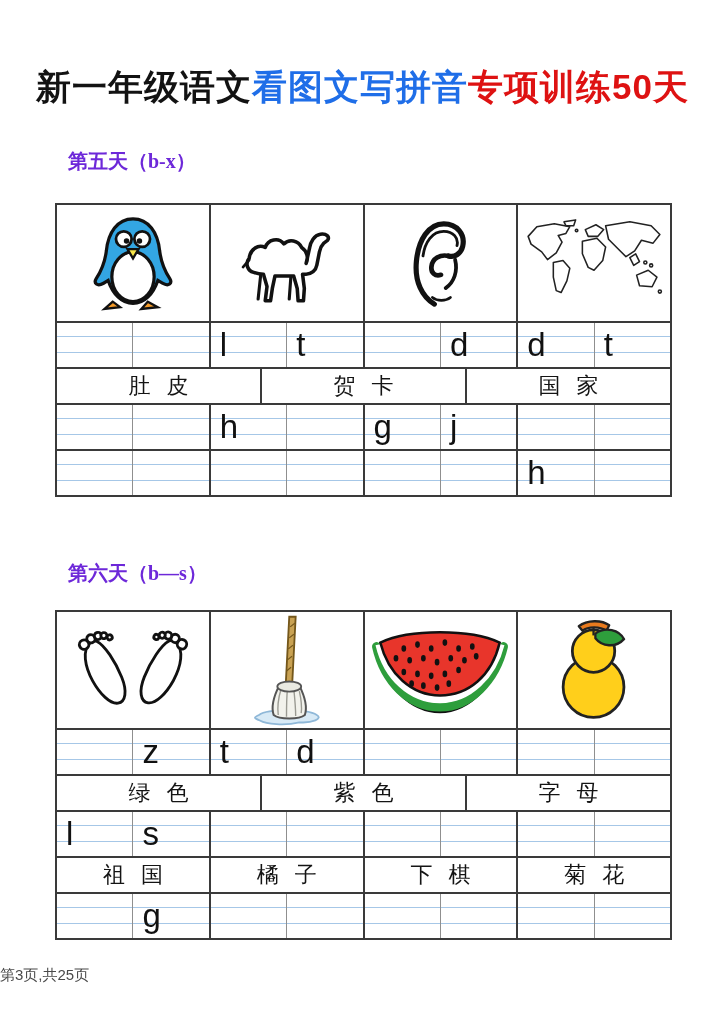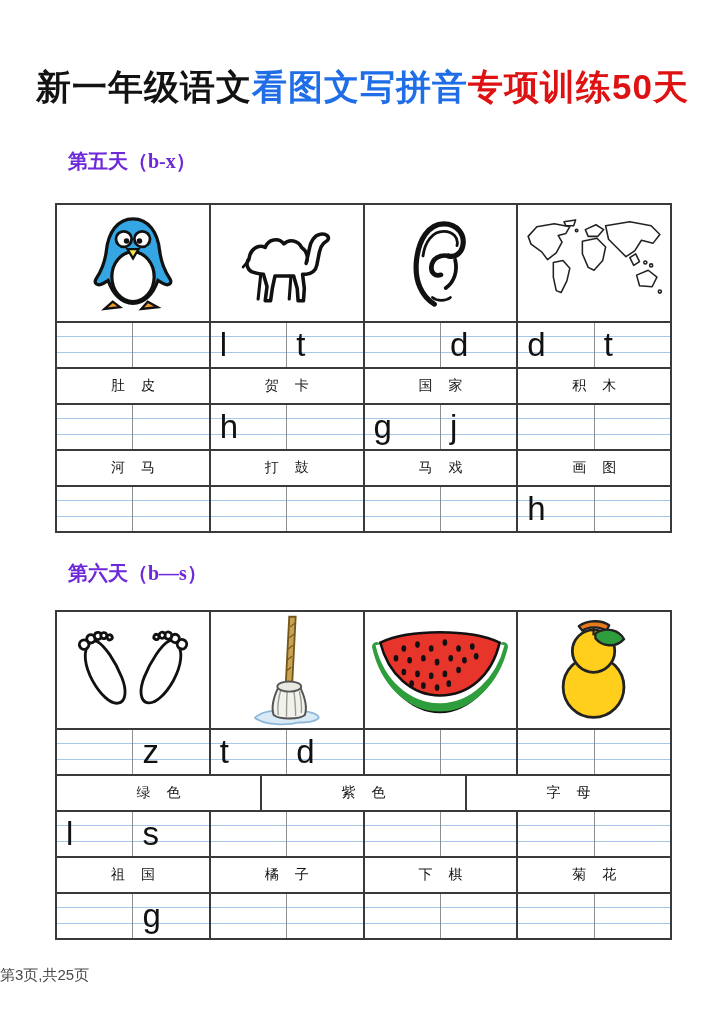--- a/index.html
+++ b/index.html
@@ -34,21 +34,21 @@
     background-position:0 13px,0 29px;
     background-repeat:no-repeat,no-repeat;}
   .half-cell{flex:1 1 0;position:relative;}
   .cb{border-left:2px solid #3a3a3a;}
   .hb{border-left:1px solid #8f8f8f;}
   .letter{position:absolute;left:9px;top:50%;transform:translateY(-52%);
           font-size:33px;line-height:1;color:#111;font-family:"Liberation Sans",sans-serif;}
 
   .word-row{height:36px;}
   .word-cell{flex:1 1 0;display:flex;align-items:center;justify-content:center;}
-  .word{font-size:14px;color:#141414;letter-spacing:16px;margin-right:-16px;
+  .word{font-size:22px;color:#141414;letter-spacing:16px;margin-right:-16px;
         font-family:"Liberation Serif",serif;white-space:nowrap;}
 
   .footer{position:absolute;top:966px;left:0;width:725px;text-align:left;
           font-size:15px;color:#4a4a4a;}
 </style>
 </head>
 <body>
 
 <div class="page">
 
@@ -135,53 +135,36 @@
       <div class="row word-row">
         <div class="word-cell">
           <span class="word">肚皮</span>
         </div>
         <div class="word-cell cb">
           <span class="word">贺卡</span>
         </div>
         <div class="word-cell cb">
           <span class="word">国家</span>
         </div>
-        <div class="word-cell cb">
-          <span class="word">积木</span>
-        </div>
       </div>
       <div class="row pinyin-row">
         <div class="half-cell"></div>
         <div class="half-cell hb"></div>
         <div class="half-cell cb">
           <span class="letter">h</span>
         </div>
         <div class="half-cell hb"></div>
         <div class="half-cell cb">
           <span class="letter">g</span>
         </div>
         <div class="half-cell hb">
           <span class="letter">j</span>
         </div>
         <div class="half-cell cb"></div>
         <div class="half-cell hb"></div>
-      </div>
-      <div class="row word-row">
-        <div class="word-cell">
-          <span class="word">河马</span>
-        </div>
-        <div class="word-cell cb">
-          <span class="word">打鼓</span>
-        </div>
-        <div class="word-cell cb">
-          <span class="word">马戏</span>
-        </div>
-        <div class="word-cell cb">
-          <span class="word">画图</span>
-        </div>
       </div>
       <div class="row pinyin-row">
         <div class="half-cell"></div>
         <div class="half-cell hb"></div>
         <div class="half-cell cb"></div>
         <div class="half-cell hb"></div>
         <div class="half-cell cb"></div>
         <div class="half-cell hb"></div>
         <div class="half-cell cb">
           <span class="letter">h</span>

